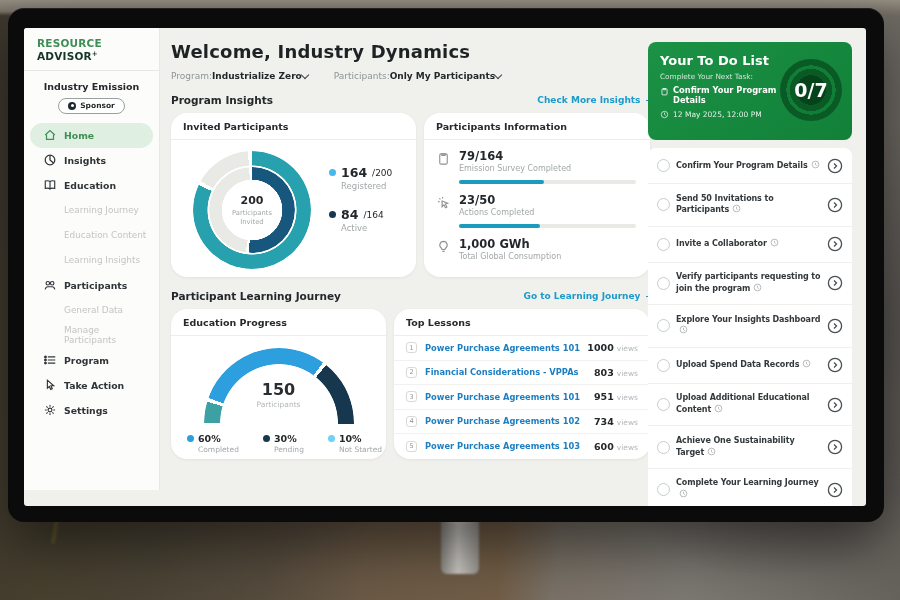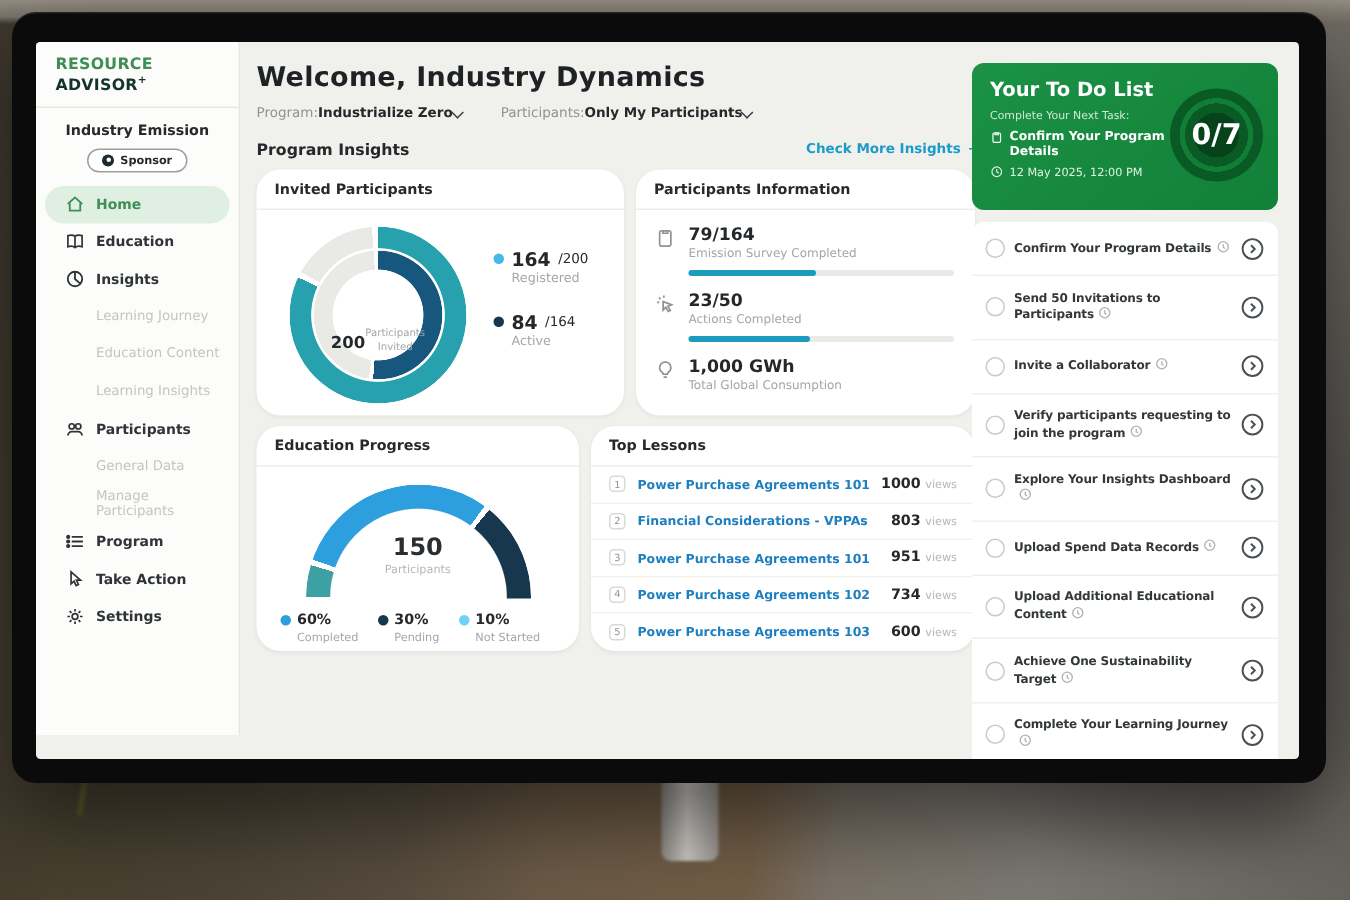--- a/index.html
+++ b/index.html
@@ -66,21 +66,21 @@
   
   .card.invited{width:245px;height:164px;position:relative}
   .donut{position:absolute;left:22px;top:38px;width:118px;height:118px}
   .ring{position:absolute;border-radius:50%}
   .ring.outer{inset:0;
     -webkit-mask:radial-gradient(closest-side,transparent 75%,#000 76%);
     mask:radial-gradient(closest-side,transparent 75%,#000 76%)}
   .ring.inner{inset:16px;
     -webkit-mask:radial-gradient(closest-side,transparent 70%,#000 71%);
     mask:radial-gradient(closest-side,transparent 70%,#000 71%)}
-  .donut-center{position:absolute;inset:34px;display:flex;flex-direction:row;align-items:flex-end;justify-content:center;text-align:center}
+  .donut-center{position:absolute;inset:34px;display:flex;flex-direction:column;align-items:center;justify-content:center;text-align:center}
   .dc-val{font-size:11px;font-weight:bold}
   .dc-lab{font-size:6.8px;color:#a2a7a8;margin-top:2px;line-height:1.25;width:50px}
   .dlegend{position:absolute;left:158px;top:52px}
   .dl-item{margin-bottom:16px}
   .dl-top{display:flex;align-items:center;gap:5px}
   .dot{width:7px;height:7px;border-radius:50%;flex:none}
   .dl-val{font-size:12.5px;font-weight:bold;color:#24282b}
   .dl-of{font-size:9px;font-weight:normal;color:#24282b}
   .dl-lab{font-size:8.5px;color:#a2a7a8;margin:1px 0 0 12px}
 
@@ -95,21 +95,21 @@
 
   
   .card.edu{width:215px;height:150px;position:relative}
   .gauge{position:relative;width:150px;height:76px;margin:12px auto 0;overflow:hidden}
   .gauge-arc{position:absolute;left:0;top:0;width:150px;height:150px;border-radius:50%;
     -webkit-mask:radial-gradient(closest-side,transparent 78%,#000 79%);
     mask:radial-gradient(closest-side,transparent 78%,#000 79%)}
   .gauge-center{position:absolute;left:0;right:0;top:32px;text-align:center}
   .gc-val{font-size:16px;font-weight:bold;color:#2a2e31}
   .gc-lab{font-size:7.5px;color:#b3b8b9;margin-top:1px}
-  .glegend{display:flex;gap:13px;padding:9px 0 0 16px}
+  .glegend{display:flex;gap:24px;padding:9px 0 0 16px}
   .gl-top{display:flex;align-items:center;gap:4px}
   .gl-pct{font-size:9.5px;font-weight:bold}
   .gl-lab{font-size:7.5px;color:#a2a7a8;margin:1px 0 0 11px}
 
   
   .card.lessons{width:256px;height:150px}
   .lrow{display:flex;align-items:center;padding:0 12px;height:24.5px;border-bottom:1px solid #f1f1ef}
   .lrow:last-child{border-bottom:none}
   .lrank{width:11px;height:11px;border:1px solid #d9d9d6;border-radius:3px;font-size:6.5px;color:#8d9295;
     display:flex;align-items:center;justify-content:center;margin-right:8px;flex:none}
@@ -163,34 +163,34 @@
         <span class="nav-icon">
           <svg viewBox="0 0 16 16" fill="none" stroke="currentColor" stroke-width="1.4">
                 <path d="M2.5 8 8 3l5.5 5"></path>
                 <path d="M4 7.5V13h8V7.5"></path>
               </svg>
             </span>
         <span>Home</span>
       </div>
       <div class="nav-item">
         <span class="nav-icon">
-          <svg viewBox="0 0 16 16" fill="none" stroke="currentColor" stroke-width="1.3">
-                <path d="M8 4C6.6 2.9 4.6 2.9 2.6 3.5V12c2-.6 4-.6 5.4.6 1.4-1.2 3.4-1.2 5.4-.6V3.5C11.4 2.9 9.4 2.9 8 4v8.6"></path>
-              </svg>
-            </span>
-        <span>Education</span>
-      </div>
-      <div class="nav-item">
-        <span class="nav-icon">
           <svg viewBox="0 0 16 16" fill="none" stroke="currentColor" stroke-width="1.4">
                 <circle cx="8" cy="8" r="5.5"></circle>
                 <path d="M8 2.5V8l4 3.5"></path>
               </svg>
             </span>
         <span>Insights</span>
+      </div>
+      <div class="nav-item">
+        <span class="nav-icon">
+          <svg viewBox="0 0 16 16" fill="none" stroke="currentColor" stroke-width="1.3">
+                <path d="M8 4C6.6 2.9 4.6 2.9 2.6 3.5V12c2-.6 4-.6 5.4.6 1.4-1.2 3.4-1.2 5.4-.6V3.5C11.4 2.9 9.4 2.9 8 4v8.6"></path>
+              </svg>
+            </span>
+        <span>Education</span>
       </div>
       <div class="nav-item sub">
         <span>Learning Journey</span>
       </div>
       <div class="nav-item sub">
         <span>Education Content</span>
       </div>
       <div class="nav-item sub">
         <span>Learning Insights</span>
       </div>
@@ -336,20 +336,27 @@
                     <path d="M6.8 13.2h2.4"></path>
                   </svg></span>
             <div>
               <div class="stat-val">1,000 GWh</div>
               <div class="stat-lab">Total Global Consumption</div>
             </div>
           </div>
         </div>
       </div>
 
+      <div class="sec-row">
+        <div class="sec-title">Participant Learning Journey</div>
+        <div class="link">
+          <span>Go to Learning Journey</span>
+              <span>→</span>
+        </div>
+      </div>
 
       <div class="cards">
 
         <div class="card edu">
           <div class="card-title">Education Progress</div>
           <div class="gauge">
             <div class="gauge-arc" style="background: conic-gradient(from 270deg, rgb(61, 160, 163) 0deg, rgb(61, 160, 163) 16.5deg, rgb(255, 255, 255) 16.5deg, rgb(255, 255, 255) 19.5deg, rgb(45, 159, 222) 19.5deg, rgb(45, 159, 222) 126deg, rgb(255, 255, 255) 126deg, rgb(255, 255, 255) 129deg, rgb(22, 55, 78) 129deg, rgb(22, 55, 78) 183deg, transparent 180deg, transparent 360deg);"></div>
             <div class="gauge-center">
               <div class="gc-val">150</div>
               <div class="gc-lab">Participants</div>

